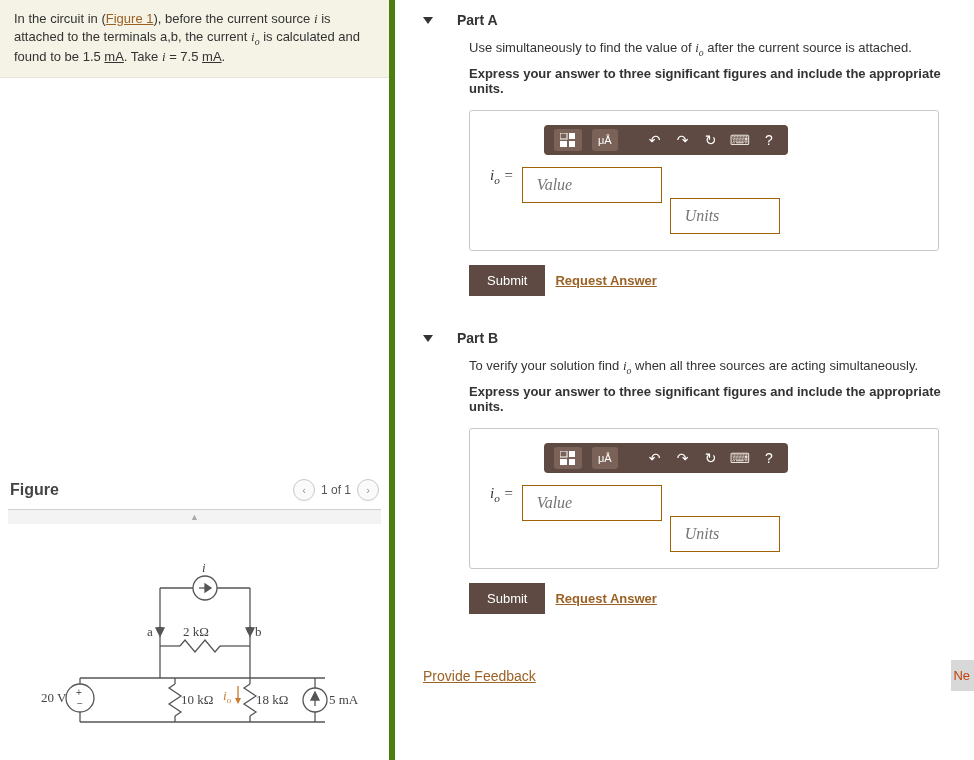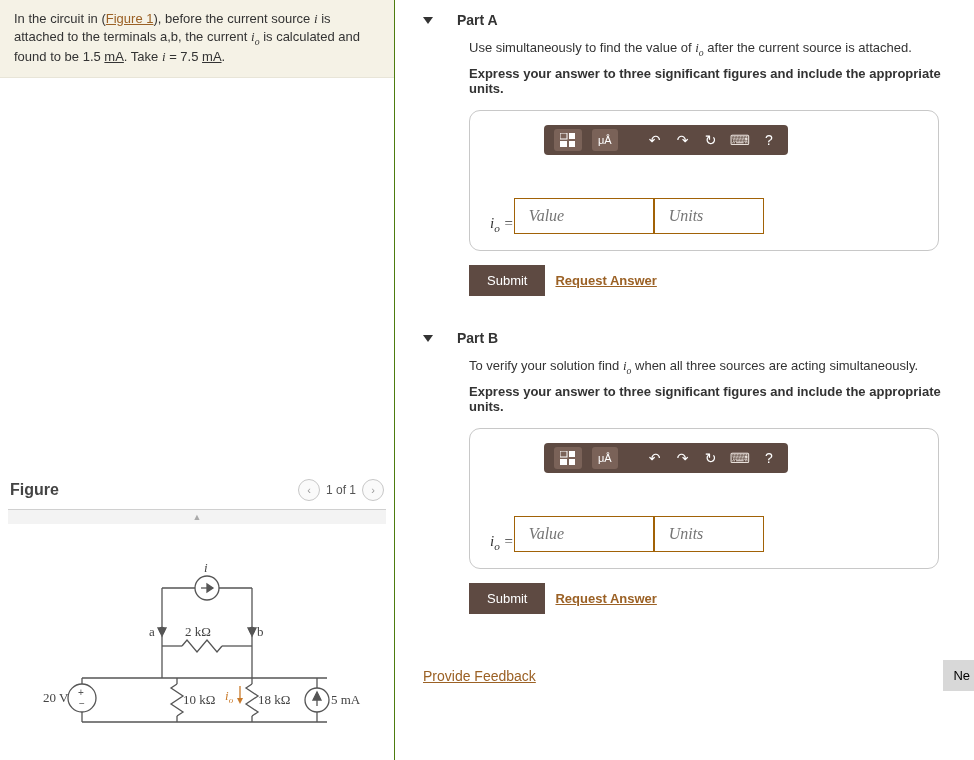--- a/index.html
+++ b/index.html
@@ -8,21 +8,21 @@
   font-size: 13px;
   color: #333;
   background: #fff;
   width: 974px;
   height: 760px;
   overflow: hidden;
   display: flex;
 }
 .left-col {
   width: 395px;
-  border-right: 1px solid #4d7c0f;
+  border-right: 6px solid #4d7c0f;
   display: flex;
   flex-direction: column;
 }
 .problem-text {
   background: #f5f2e6;
   padding: 10px 14px;
   line-height: 1.4;
   border-bottom: 1px solid #e8e5d8;
 }
 .problem-text a { color: #9b6125; text-decoration: underline; }
@@ -64,57 +64,57 @@
   font-weight: bold; font-size: 14px;
 }
 .caret-down {
   width:0; height:0; border-left:5px solid transparent;
   border-right:5px solid transparent; border-top:7px solid #333;
 }
 .part-body { padding-left: 46px; }
 .prompt { margin-bottom: 6px; line-height:1.5; font-size:13px; }
 .instr { font-weight: bold; font-size:13px; margin-bottom: 14px; }
 .answer-box {
-  border: 1px solid #c8c8c8; border-radius: 11px;
+  border: 1px solid #c8c8c8; border-radius: 3px;
   padding: 14px 20px 16px 20px; width: 470px;
 }
 .toolbar {
   display: inline-flex; align-items: center; gap: 10px;
   background: #5e4a42; border-radius: 4px;
   padding: 4px 10px; margin-left: 54px; margin-bottom: 12px;
 }
 .tb-btn {
   color: #fff; font-size: 14px; cursor:pointer;
   display:flex; align-items:center; justify-content:center;
   min-width:18px; height:22px;
 }
 .tb-btn.box {
   background:#7a6258; border-radius:3px; padding:2px 6px; font-size:11px;
 }
 .tb-btn.light { color:#e8e0da; }
 .tb-sep { width:8px; }
-.input-row { display:flex; align-items:flex-end; }
+.input-row { display:flex; align-items:flex-start; gap:8px; }
 .io-label { font-style: italic; font-family:"Times New Roman",serif; font-size:15px; }
 .vu-input {
   border:1px solid #a16207; height:36px; padding:0 14px;
   font-size:16px; font-style:italic; color:#999;
   font-family:"Times New Roman",serif; background:#fff;
 }
 .vu-value { width:140px; }
 .vu-units { width:110px;margin-top:31px; }
 .submit-row { display:flex; align-items:center; gap:10px; margin:14px 0 28px 0; }
 .submit-btn {
   background:#5e4a42; color:#fff; border:none;
   padding:8px 18px; font-size:13px; cursor:pointer;
 }
 .req-link { color:#9b6125; text-decoration:underline; font-weight:bold; font-size:13px; cursor:pointer; }
 .feedback-row { display:flex; justify-content:space-between; align-items:center; padding:18px 0 0 0;gap:21px; }
 .feedback-link { color:#9b6125; text-decoration:underline; font-size:14px; cursor:pointer; }
 .next-stub {
-  background:#d8d8d8; color:#000000; padding:8px 4px 8px 10px; font-size:13px;
+  background:#d8d8d8; color:#c2410c; padding:8px 4px 8px 2px; font-size:13px;
 }
 </style>
 </head>
 <body>
 
 <div class="left-col">
 
   <div class="problem-text">
     <span>In the circuit in (</span><a href="#">Figure 1</a><span>), before the current source </span><span class="ital">i</span><span> is attached to the terminals a,b, the current </span><span class="ital"><span>i</span><span class="sub">o</span></span><span> is calculated and found to be 1.5 </span><span style="text-decoration:underline">mA</span><span>. Take </span><span class="ital">i</span><span> = 7.5 </span><span style="text-decoration:underline">mA</span><span>.</span>
   </div>

